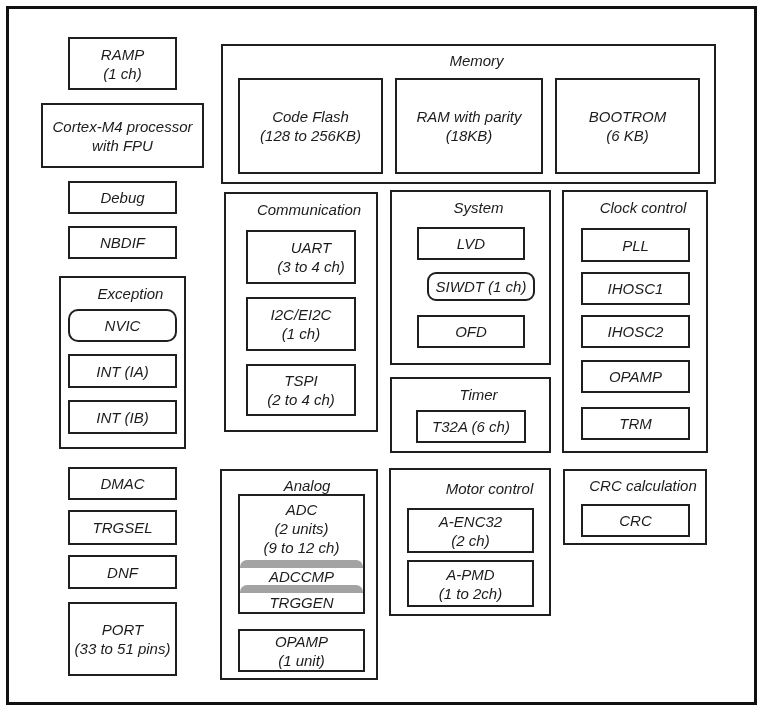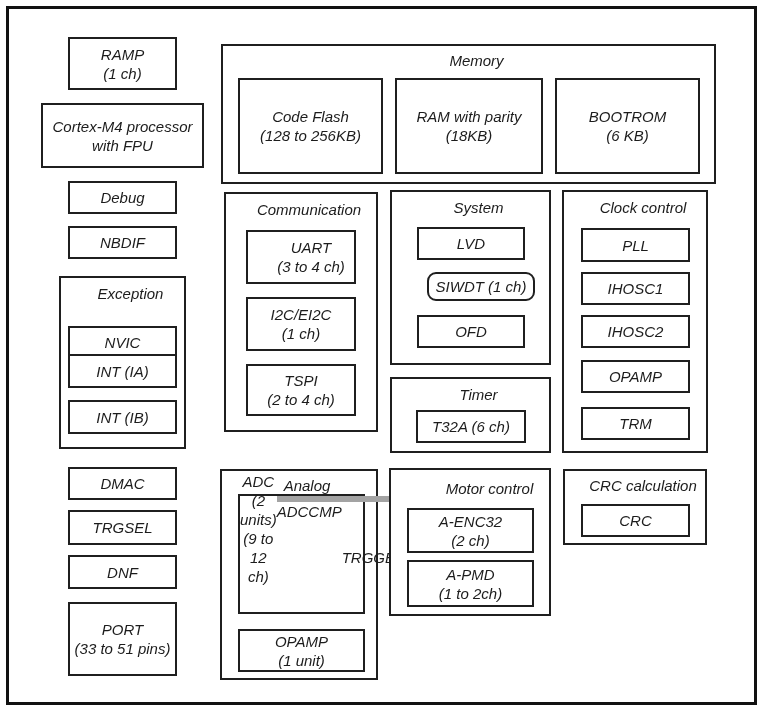--- a/index.html
+++ b/index.html
@@ -58,33 +58,34 @@
     width: 100%;
     font-style: italic;
   }
   
   .stack {
     position: absolute;
     border: 2px solid #1f1f1f;
     background: #ffffff;
     box-sizing: border-box;
     display: flex;
-    flex-direction: row;
+    flex-direction: column;
   }
   .stack .cell {
     display: flex;
     align-items: center;
     justify-content: center;
     text-align: center;
     font-size: 15px;
     line-height: 19px;
     box-sizing: border-box;
   }
   .stack .cell + .cell {
-    border-top: 6px solid #a3a3a3;
+    border-top: 8px solid #a3a3a3;
+    border-radius: 7px;
   }
 </style>
 </head>
 <body>
 
 <div id="canvas">
   <div class="frame"></div>
 
   <div class="box" style="left:68px; top:37px; width:109px; height:53px;">
     <span class="lbl">RAMP
@@ -100,21 +101,21 @@
     <span class="lbl">Debug</span>
   </div>
 
   <div class="box" style="left:68px; top:226px; width:109px; height:33px;">
     <span class="lbl">NBDIF</span>
   </div>
 
   <div class="group" style="left:59px; top:276px; width:127px; height:173px;">
     <span class="gtitle">Exception</span>
   </div>
-  <div class="box" style="left:68px; top:326px; width:109px; height:33px;">
+  <div class="box" style="left:68px; top:309px; width:109px; height:33px;border-radius:10px;">
     <span class="lbl">NVIC</span>
   </div>
   <div class="box" style="left:68px; top:354px; width:109px; height:34px;">
     <span class="lbl">INT (IA)</span>
   </div>
   <div class="box" style="left:68px; top:400px; width:109px; height:34px;">
     <span class="lbl">INT (IB)</span>
   </div>
 
   <div class="box" style="left:68px; top:467px; width:109px; height:33px;">

